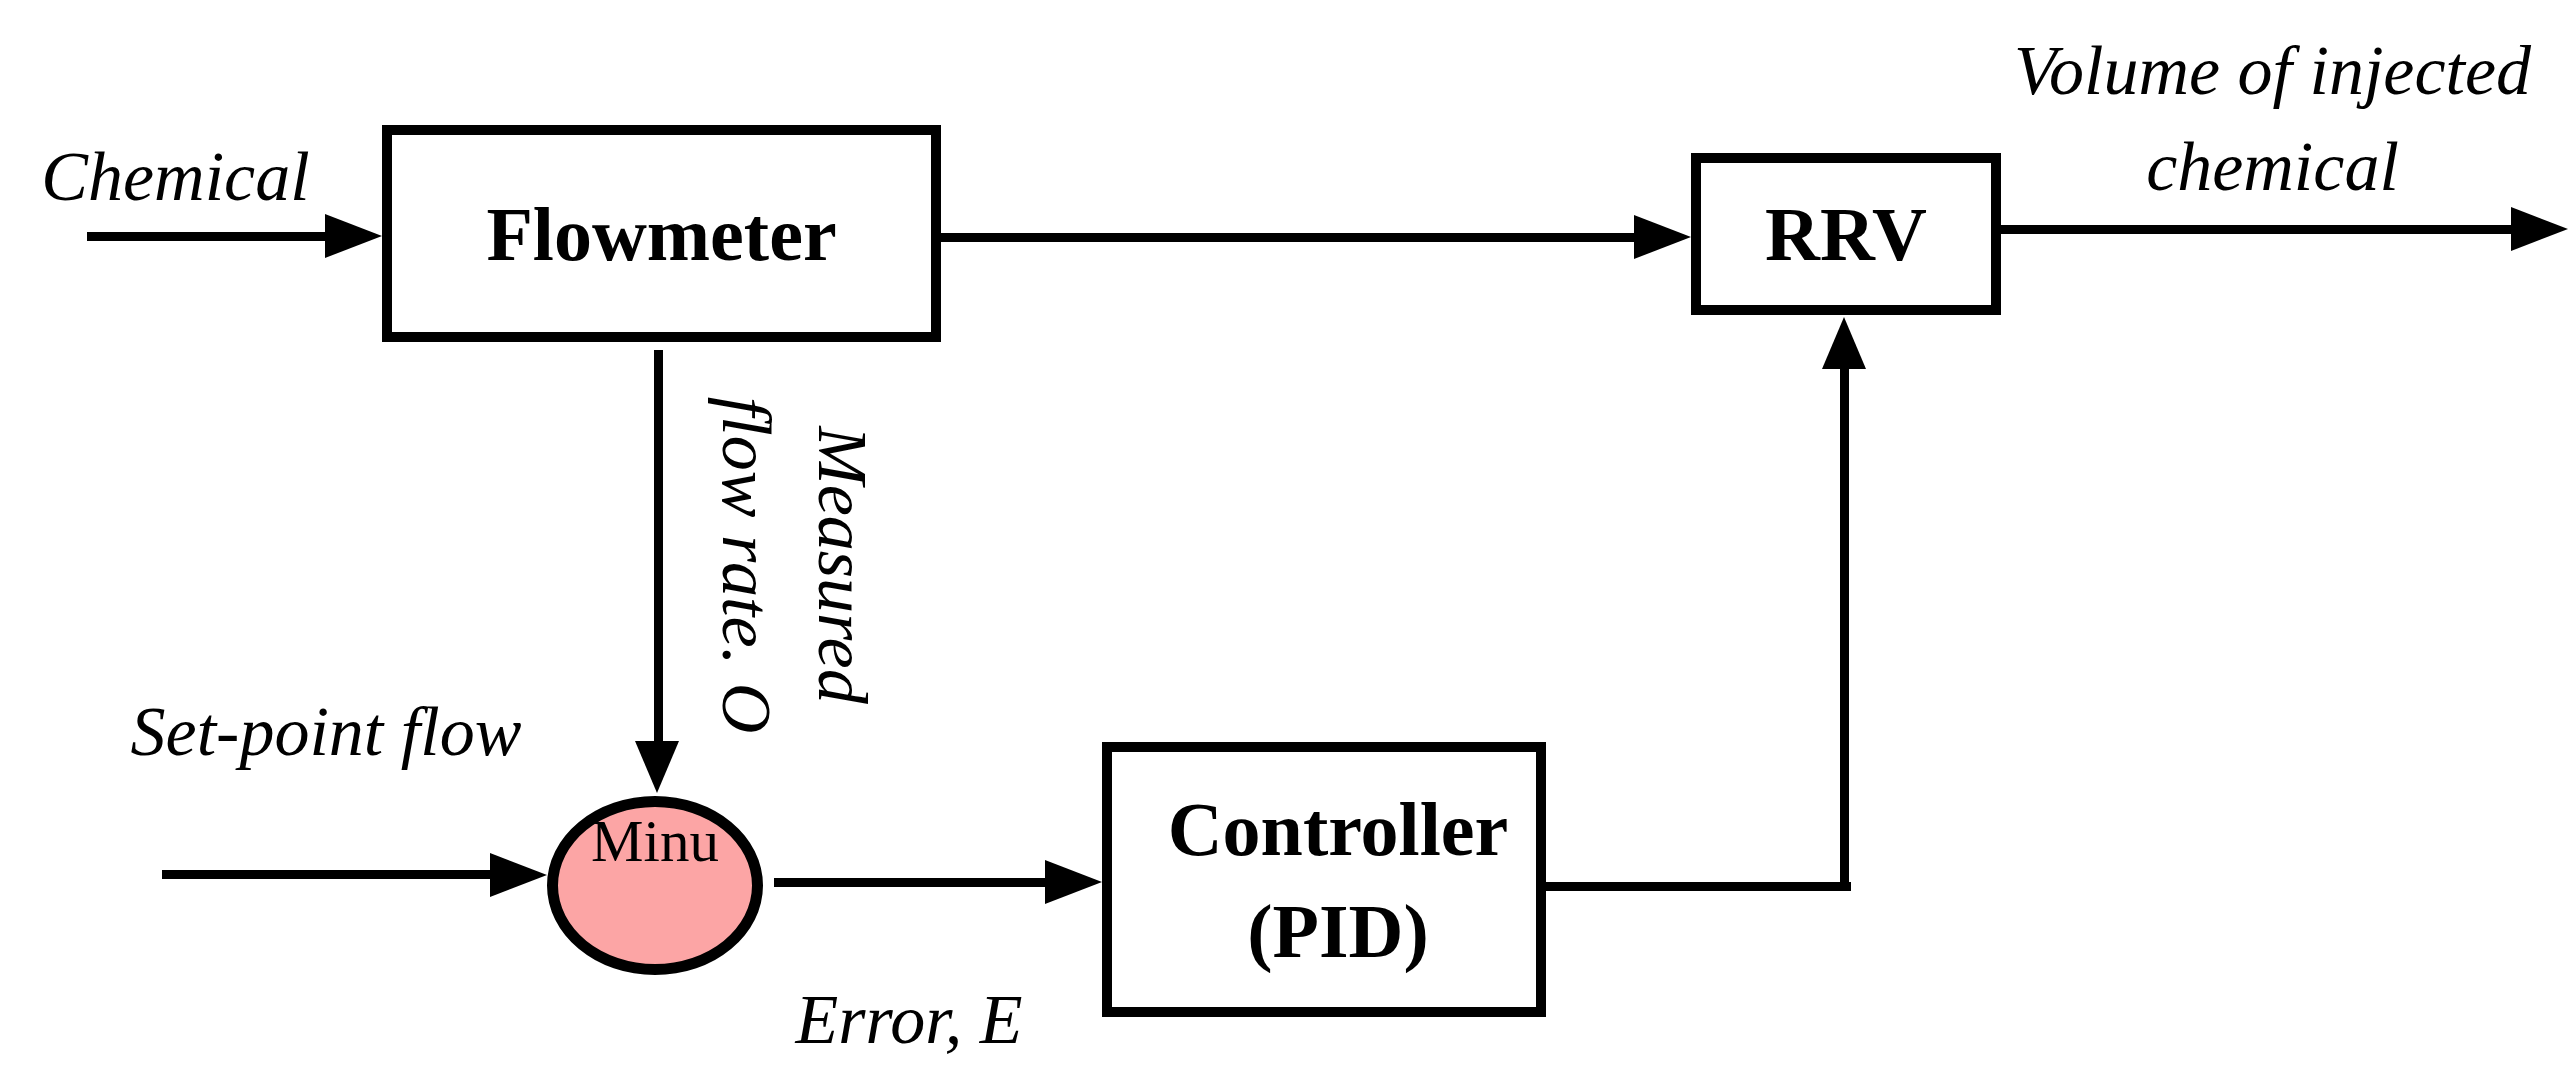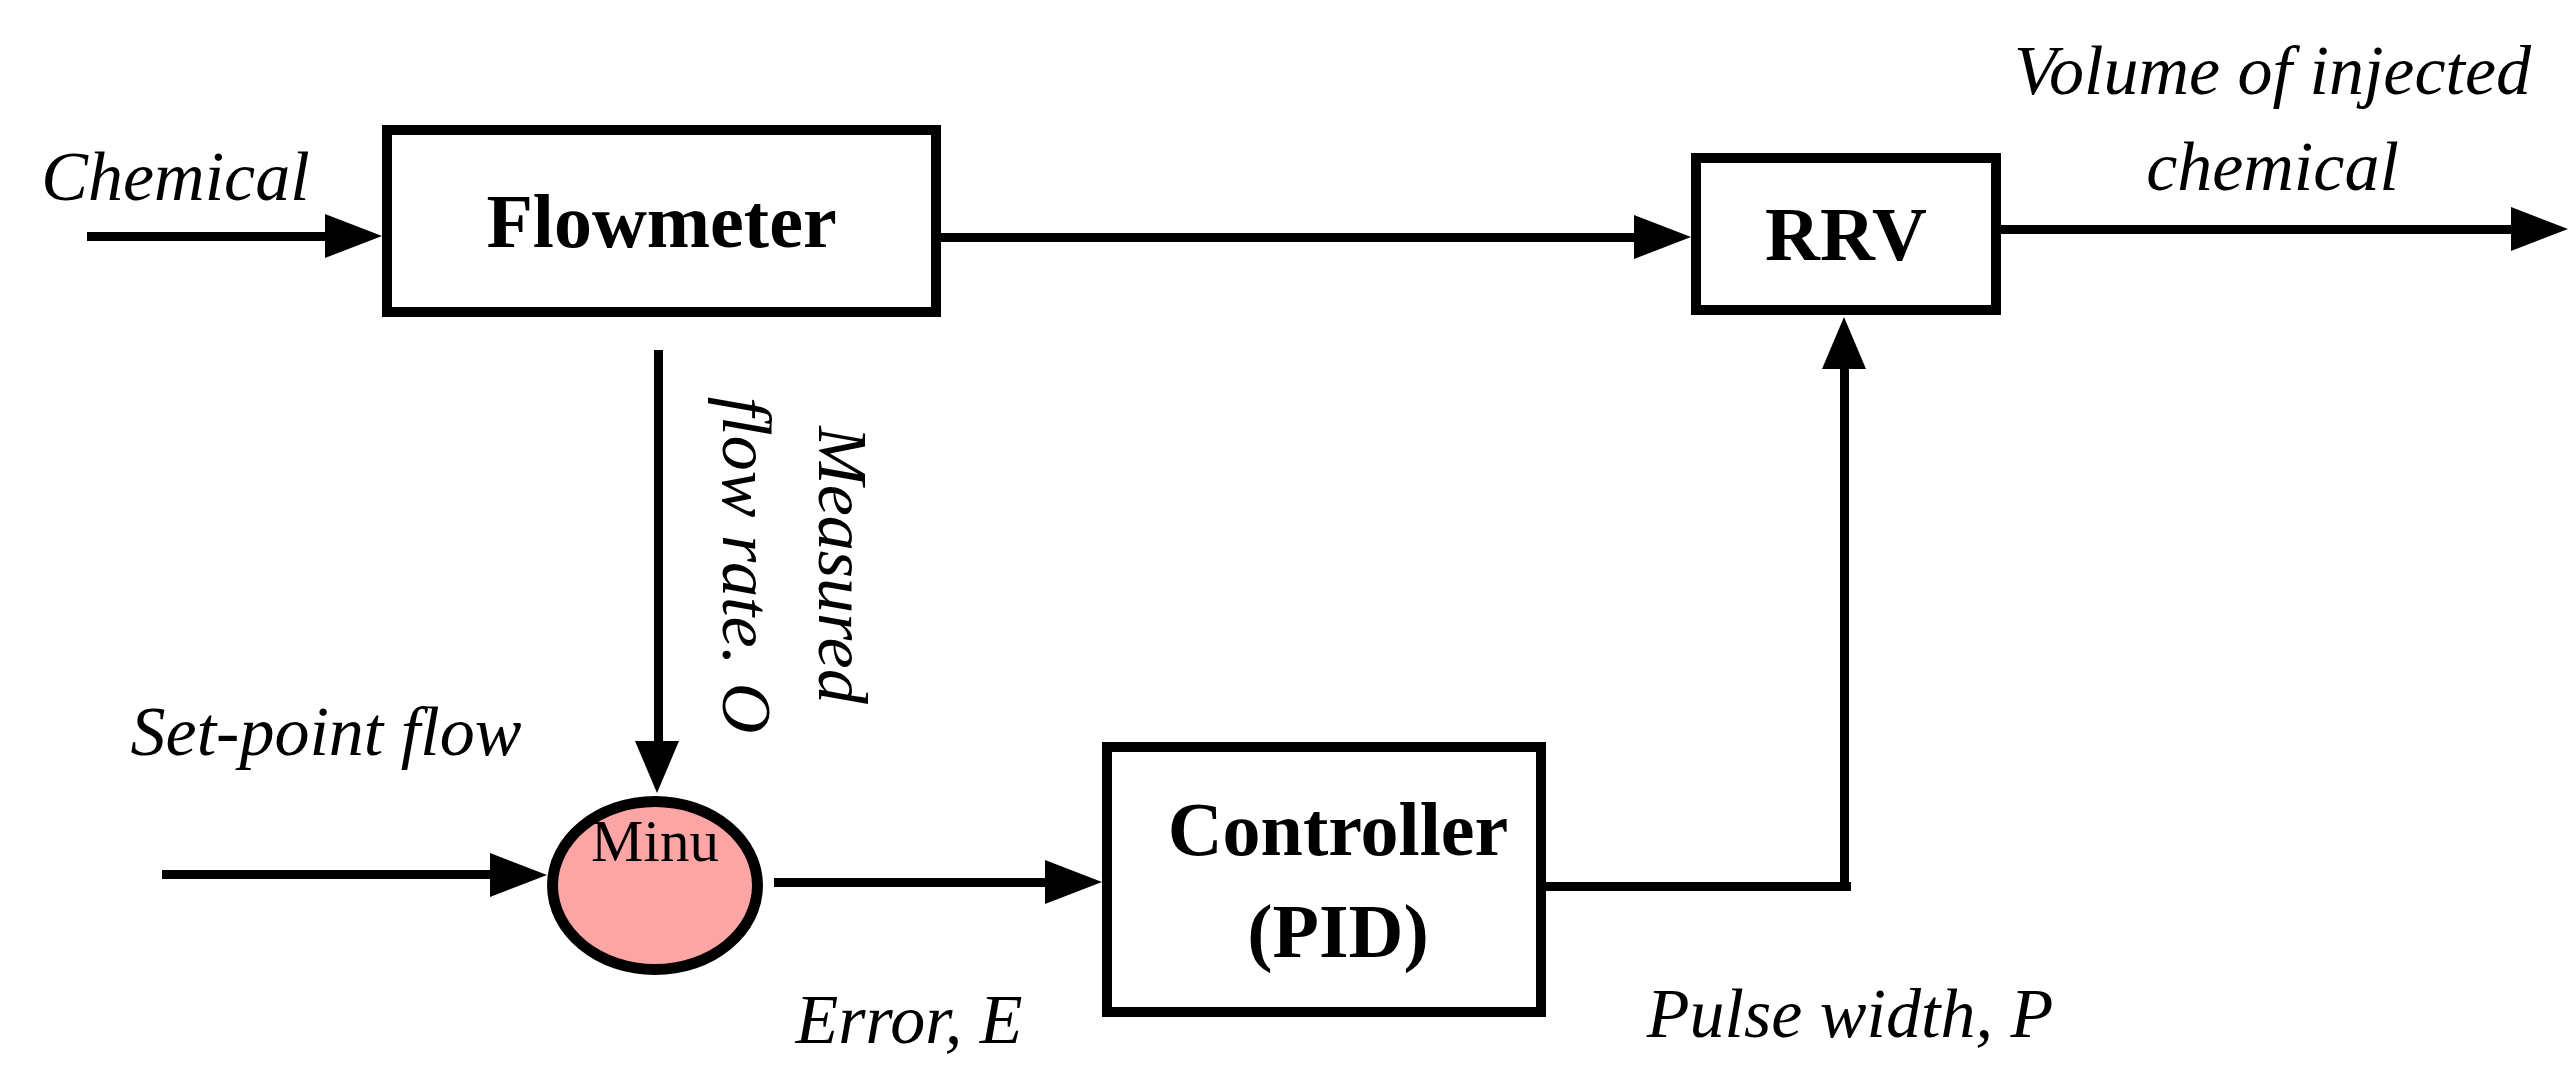--- a/index.html
+++ b/index.html
@@ -86,21 +86,21 @@
 
 <div id="canvas">
 
   <div class="annot" style="left:18.5px; top:129px; width:314px;">Chemical</div>
 
   <div>
     <div class="hline" style="left:87px; top:232px; width:240px;"></div>
     <div class="head-right" style="left:325px; top:214px;"></div>
   </div>
 
-  <div class="box" style="left:382px; top:125px; width:559px; height:192px;">
+  <div class="box" style="left:382px; top:125px; width:559px; height:217px;">
     <div class="box-label">Flowmeter</div>
   </div>
 
   <div>
     <div class="hline" style="left:941px; top:233px; width:695px;"></div>
     <div class="head-right" style="left:1634px; top:215px;"></div>
   </div>
 
   <div class="box" style="left:1691px; top:153px; width:310px; height:162px;">
     <div class="box-label">RRV</div>
@@ -150,16 +150,15 @@
     <div class="box-label">Controller</div>
     <div class="box-label">(PID)</div>
   </div>
 
   <div>
     <div class="hline" style="left:1546px; top:882px; width:305px;"></div>
     <div class="vline" style="left:1840px; top:368px; height:522px;"></div>
     <div class="head-up" style="left:1822px; top:317px;"></div>
   </div>
 
-  <div class="annot" style="left:1573px; top:966px; width:554px;">Pulse width, P</div>
 
 </div>
 
 
 </body></html>

